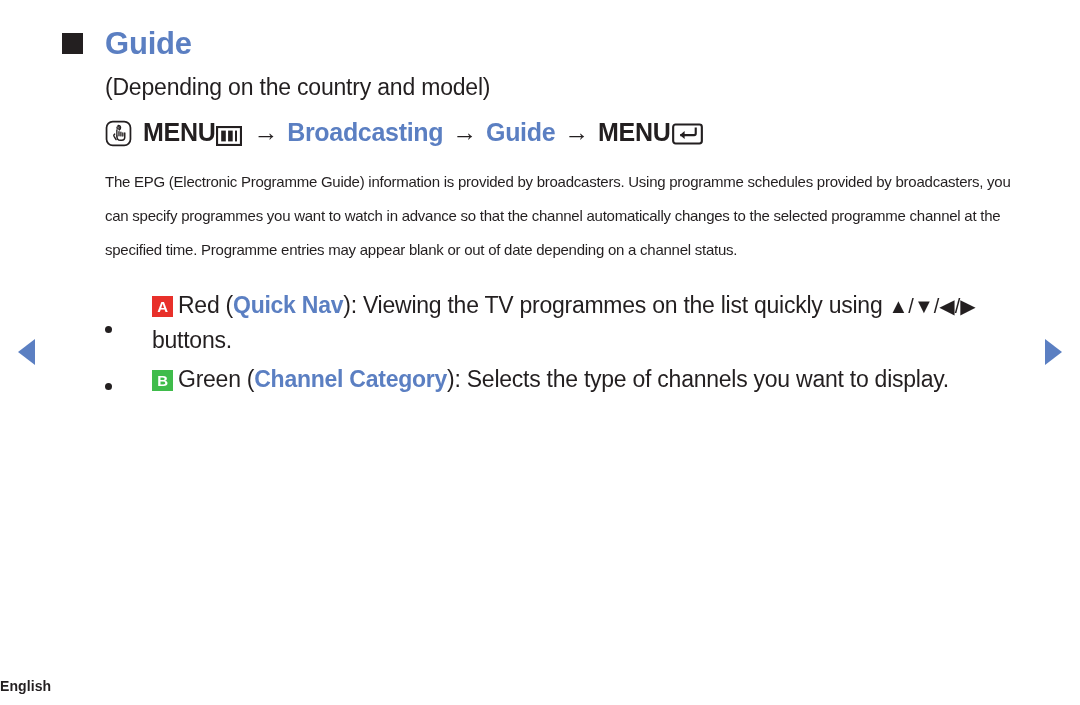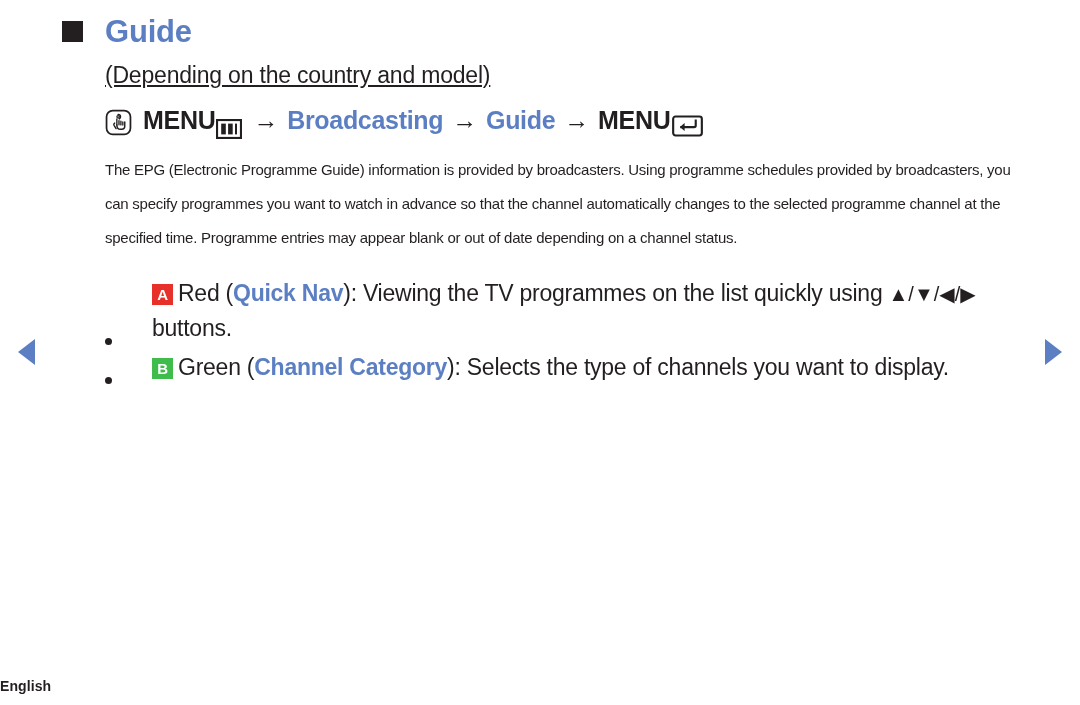--- a/index.html
+++ b/index.html
@@ -36,21 +36,21 @@
     top: 339px;
     border-top: 13px solid transparent;
     border-bottom: 13px solid transparent;
     border-left: 17px solid #5b7fc2;
   }
 
   
   .content {
     position: absolute;
     left: 62px;
-    top: 1px;
+    top: 13px;
     right: 56px;
   }
 
   .title-row {
     display: flex;
     align-items: flex-start;
     margin-top: 14px;
   }
   .square-bullet {
     width: 21px;
@@ -71,27 +71,26 @@
   .body-block {
     margin-left: 43px;
   }
 
   .subtitle {
     font-size: 23px;
     line-height: 30px;
     color: #231f20;
     margin-top: 11px;
     letter-spacing: -0.2px;
-    text-decoration: underline;
   }
 
   
   .menu-path {
     display: flex;
-    align-items: flex-end;
+    align-items: center;
     margin-top: 15px;
     font-size: 25px;
     line-height: 30px;
     font-weight: bold;
     letter-spacing: -0.3px;
     white-space: nowrap;
   }
   .touch-icon {
     width: 27px;
     height: 27px;
@@ -134,21 +133,21 @@
     letter-spacing: -0.25px;
     max-width: 930px;
   }
 
   
   .bullet-list {
     margin-top: 21px;
   }
   .bullet-item {
     display: flex;
-    align-items: flex-end;
+    align-items: center;
     margin-bottom: 5px;
   }
   .dot {
     flex: 0 0 auto;
     width: 7px;
     height: 7px;
     border-radius: 50%;
     background: #231f20;
     margin-top: 14px;
     margin-right: 0;

